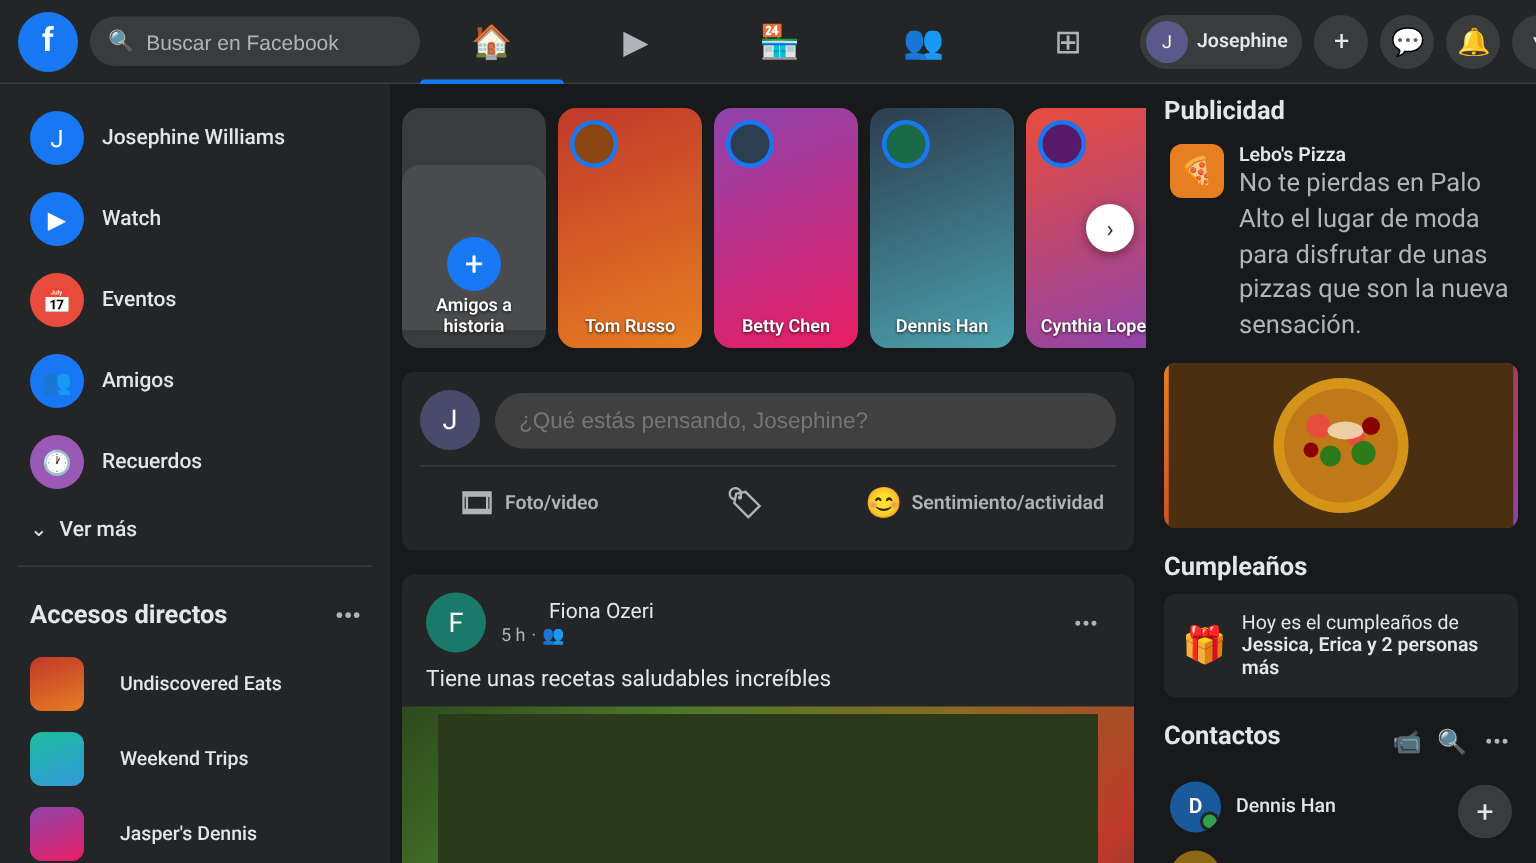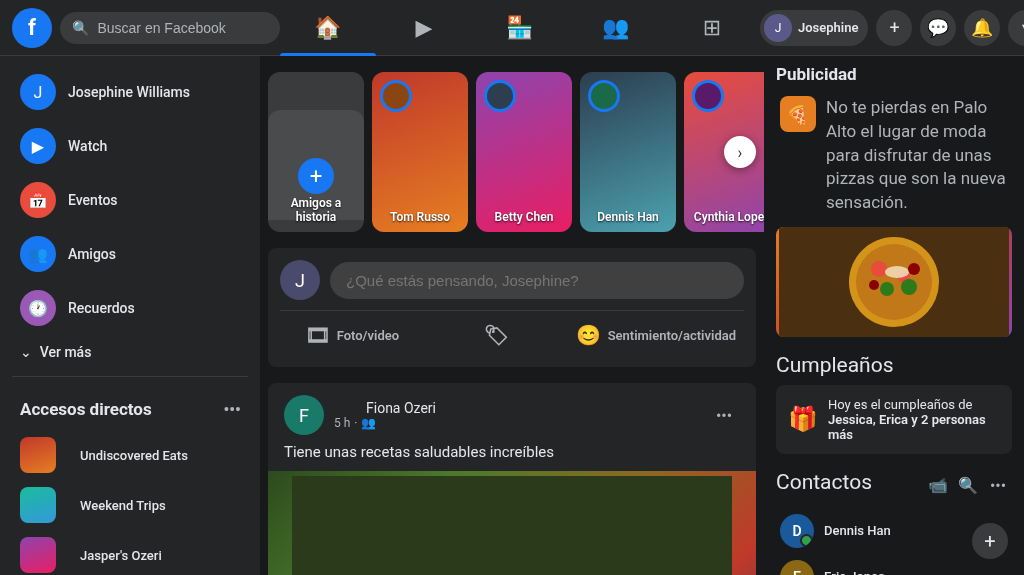--- a/index.html
+++ b/index.html
@@ -370,21 +370,21 @@
     .ad-text-desc { font-size: 17px; color: #b0b3b8; line-height: 1.4; }
     .ad-image {
       width: 100%; height: 110px;
       border-radius: 8px;
       background: linear-gradient(135deg, #e67e22, #c0392b, #8e44ad);
       margin-top: 8px;
       overflow: hidden;
       display: flex; align-items: center; justify-content: center;
     }
     .section-title {
-      font-size: 21px; font-weight: 400;
+      font-size: 17px; font-weight: 700;
       margin-bottom: 8px;
     }
     .birthday-section {
       background: #242526;
       border-radius: 8px;
       padding: 12px;
       margin-bottom: 16px;
       display: flex; align-items: center; gap: 10px;
     }
     .birthday-icon { font-size: 24px; flex-shrink: 0; }
@@ -507,21 +507,21 @@
     <div class="shortcut-item">
       <div class="shortcut-img s1"></div>
       <span class="shortcut-label">Undiscovered Eats</span>
     </div>
     <div class="shortcut-item">
       <div class="shortcut-img s2"></div>
       <span class="shortcut-label">Weekend Trips</span>
     </div>
     <div class="shortcut-item">
       <div class="shortcut-img s3"></div>
-      <span class="shortcut-label">Jasper's Ozeri</span>
+      <span class="shortcut-label">Jasper's Dennis</span>
     </div>
 
   </aside>
 
   <main class="center-feed">
 
     <div class="stories-row">
 
       <div class="story-card story-add-card" style="background:#3a3b3c;">
         <div style="width:100%;height:110px;background:#4a4b4c;border-radius:12px 12px 0 0;"></div>
@@ -624,20 +624,21 @@
 
   </main>
 
   <aside class="right-sidebar">
 
     <div class="ad-section">
       <div class="ad-title">Publicidad</div>
       <div class="ad-card">
         <div class="ad-logo">🍕</div>
         <div>
+          <div class="ad-text-name">Lebo's Pizza</div>
           <div class="ad-text-desc">No te pierdas en Palo Alto el lugar de moda para disfrutar de unas pizzas que son la nueva sensación.</div>
         </div>
       </div>
       <div class="ad-image">
         <svg width="230" height="110" viewBox="0 0 230 110" xmlns="http://www.w3.org/2000/svg">
           <rect width="230" height="110" fill="#4a3010"></rect>
           <circle cx="115" cy="55" r="45" fill="#d4941a"></circle>
           <circle cx="115" cy="55" r="38" fill="#c07818"></circle>
           <circle cx="100" cy="42" r="8" fill="#e74c3c"></circle>
           <circle cx="125" cy="50" r="6" fill="#e74c3c"></circle>

